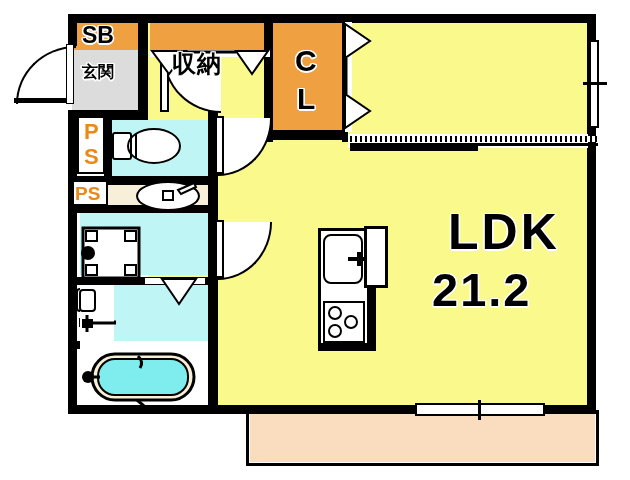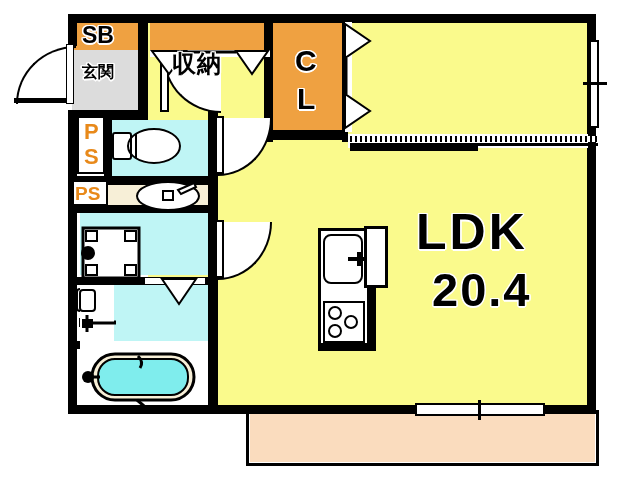--- a/index.html
+++ b/index.html
@@ -251,22 +251,22 @@
   <div class="abs fill-white" style="left:72px; top:180px; width:36px; height:26px; border:2px solid #000;"></div>
 
   <div class="lbl lbl-sb" style="left:82px; top:24px;">SB</div>
 
   <div class="lbl lbl-shuno" style="left:172px; top:24px;margin-top:28px;">収納</div>
 
   <div class="lbl lbl-cl" style="left:295px; top:46px;">C</div>
   <div class="lbl lbl-cl" style="left:297px; top:84px;">L</div>
 
 
-  <div class="lbl lbl-ldk" style="left:416px; top:207px;">LDK</div>
-  <div class="lbl lbl-ldknum" style="left:432px; top:266px;">20.4</div>
+  <div class="lbl lbl-ldk" style="left:448px; top:207px;">LDK</div>
+  <div class="lbl lbl-ldknum" style="left:432px; top:266px;">21.2</div>
 
   <div class="lbl lbl-genkan" style="left:82px; top:64px;">玄関</div>
 
   <div class="lbl lbl-ps-v lbl-orange-txt" style="left:84px; top:120px;">P</div>
   <div class="lbl lbl-ps-v lbl-orange-txt" style="left:84px; top:145px;">S</div>
 
   <div class="lbl lbl-ps-h lbl-orange-txt" style="left:75px; top:184px;">PS</div>
 
 
 </div>

